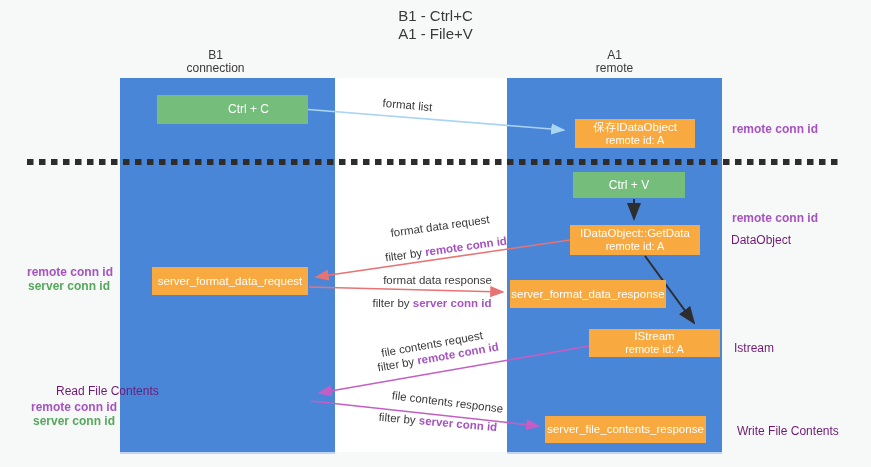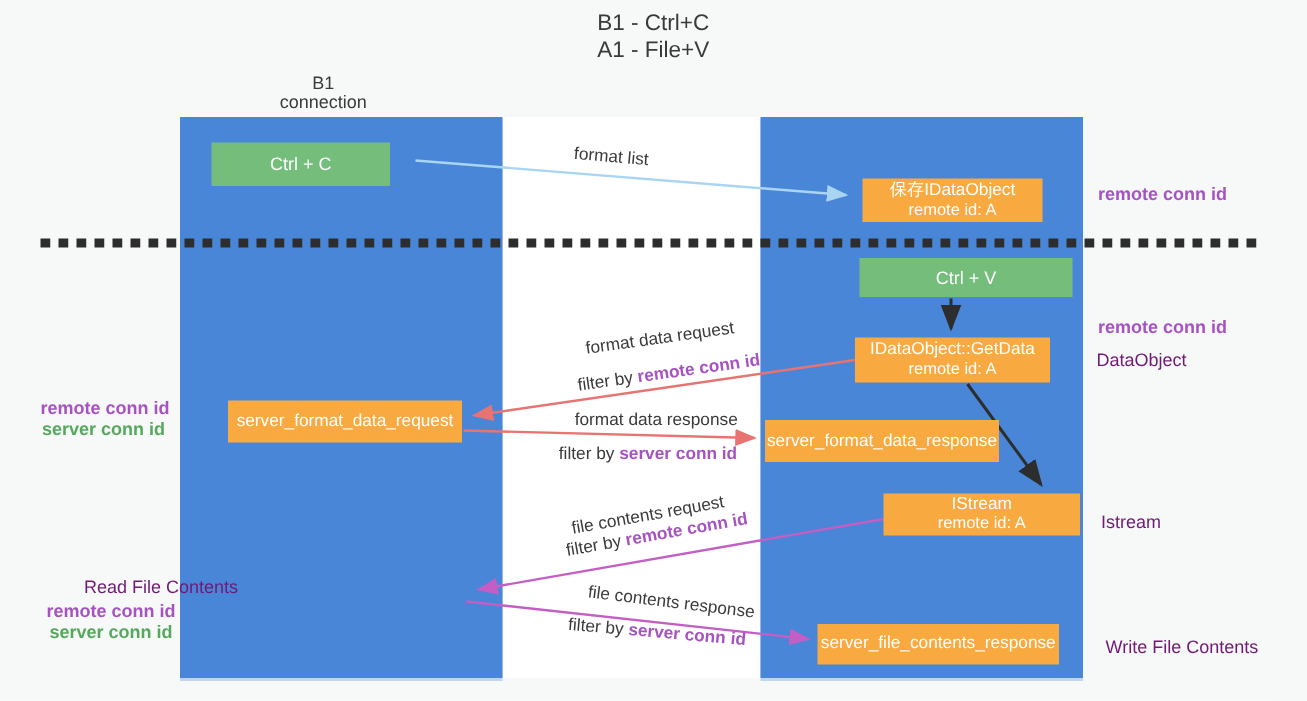--- a/index.html
+++ b/index.html
@@ -41,20 +41,24 @@
 
   <div class="title">
     <div>B1 - Ctrl+C</div>
     <div>A1 - File+V</div>
   </div>
 
   <div class="lane-header" style="left:108px; top:49px; width:215px;">
     <div>B1</div>
     <div>connection</div>
   </div>
+  <div class="lane-header" style="left:507px; top:49px; width:215px;">
+    <div>A1</div>
+    <div>remote</div>
+  </div>
 
   <div class="gap"></div>
   <div class="lane" style="left:120px;"></div>
   <div class="lane" style="left:507px;"></div>
 
   <svg class="overlay" width="871" height="467" viewBox="0 0 871 467">
     <defs>
       <marker id="m-blue" markerWidth="9" markerHeight="7" refX="8" refY="3.5" orient="auto">
         <path d="M0,0 L9,3.5 L0,7 Z" style="fill:var(--arrow-blue)"></path>
       </marker>
@@ -73,30 +77,30 @@
 
     <line x1="277" y1="107" x2="564" y2="130" style="stroke:var(--arrow-blue)" stroke-width="1.6" marker-end="url(#m-blue)"></line>
     <line x1="634" y1="199" x2="634" y2="219" style="stroke:var(--arrow-black)" stroke-width="2" marker-end="url(#m-black)"></line>
     <line x1="570" y1="240" x2="316" y2="277" style="stroke:var(--arrow-red)" stroke-width="1.6" marker-end="url(#m-red)"></line>
     <line x1="309" y1="287" x2="503" y2="292" style="stroke:var(--arrow-red)" stroke-width="1.6" marker-end="url(#m-red)"></line>
     <line x1="645" y1="256" x2="694" y2="323" style="stroke:var(--arrow-black)" stroke-width="2" marker-end="url(#m-black)"></line>
     <line x1="589" y1="346" x2="319" y2="393" style="stroke:var(--arrow-magenta)" stroke-width="1.6" marker-end="url(#m-magenta)"></line>
     <line x1="311" y1="401" x2="539" y2="426" style="stroke:var(--arrow-magenta)" stroke-width="1.6" marker-end="url(#m-magenta)"></line>
   </svg>
 
-  <div class="box green" style="left:141px; top:95px; width:119px; height:29px;">
+  <div class="box green" style="left:157px; top:95px; width:119px; height:29px;padding-left:32px;">
     <span>Ctrl + C</span>
   </div>
 
   <div class="box orange two" style="left:575px; top:119px; width:120px; height:29px;">
     <span>保存IDataObject</span>
     <span class="l2">remote id: A</span>
   </div>
 
-  <div class="box green" style="left:573px; top:172px; width:142px; height:26px;">
+  <div class="box green" style="left:573px; top:172px; width:112px; height:26px;">
     <span>Ctrl + V</span>
   </div>
 
   <div class="box orange two" style="left:570px; top:225px; width:130px; height:30px;">
     <span>IDataObject::GetData</span>
     <span class="l2">remote id: A</span>
   </div>
 
   <div class="box orange wide" style="left:152px; top:267px; width:156px; height:28px;">
     <span>server_format_data_request</span>

